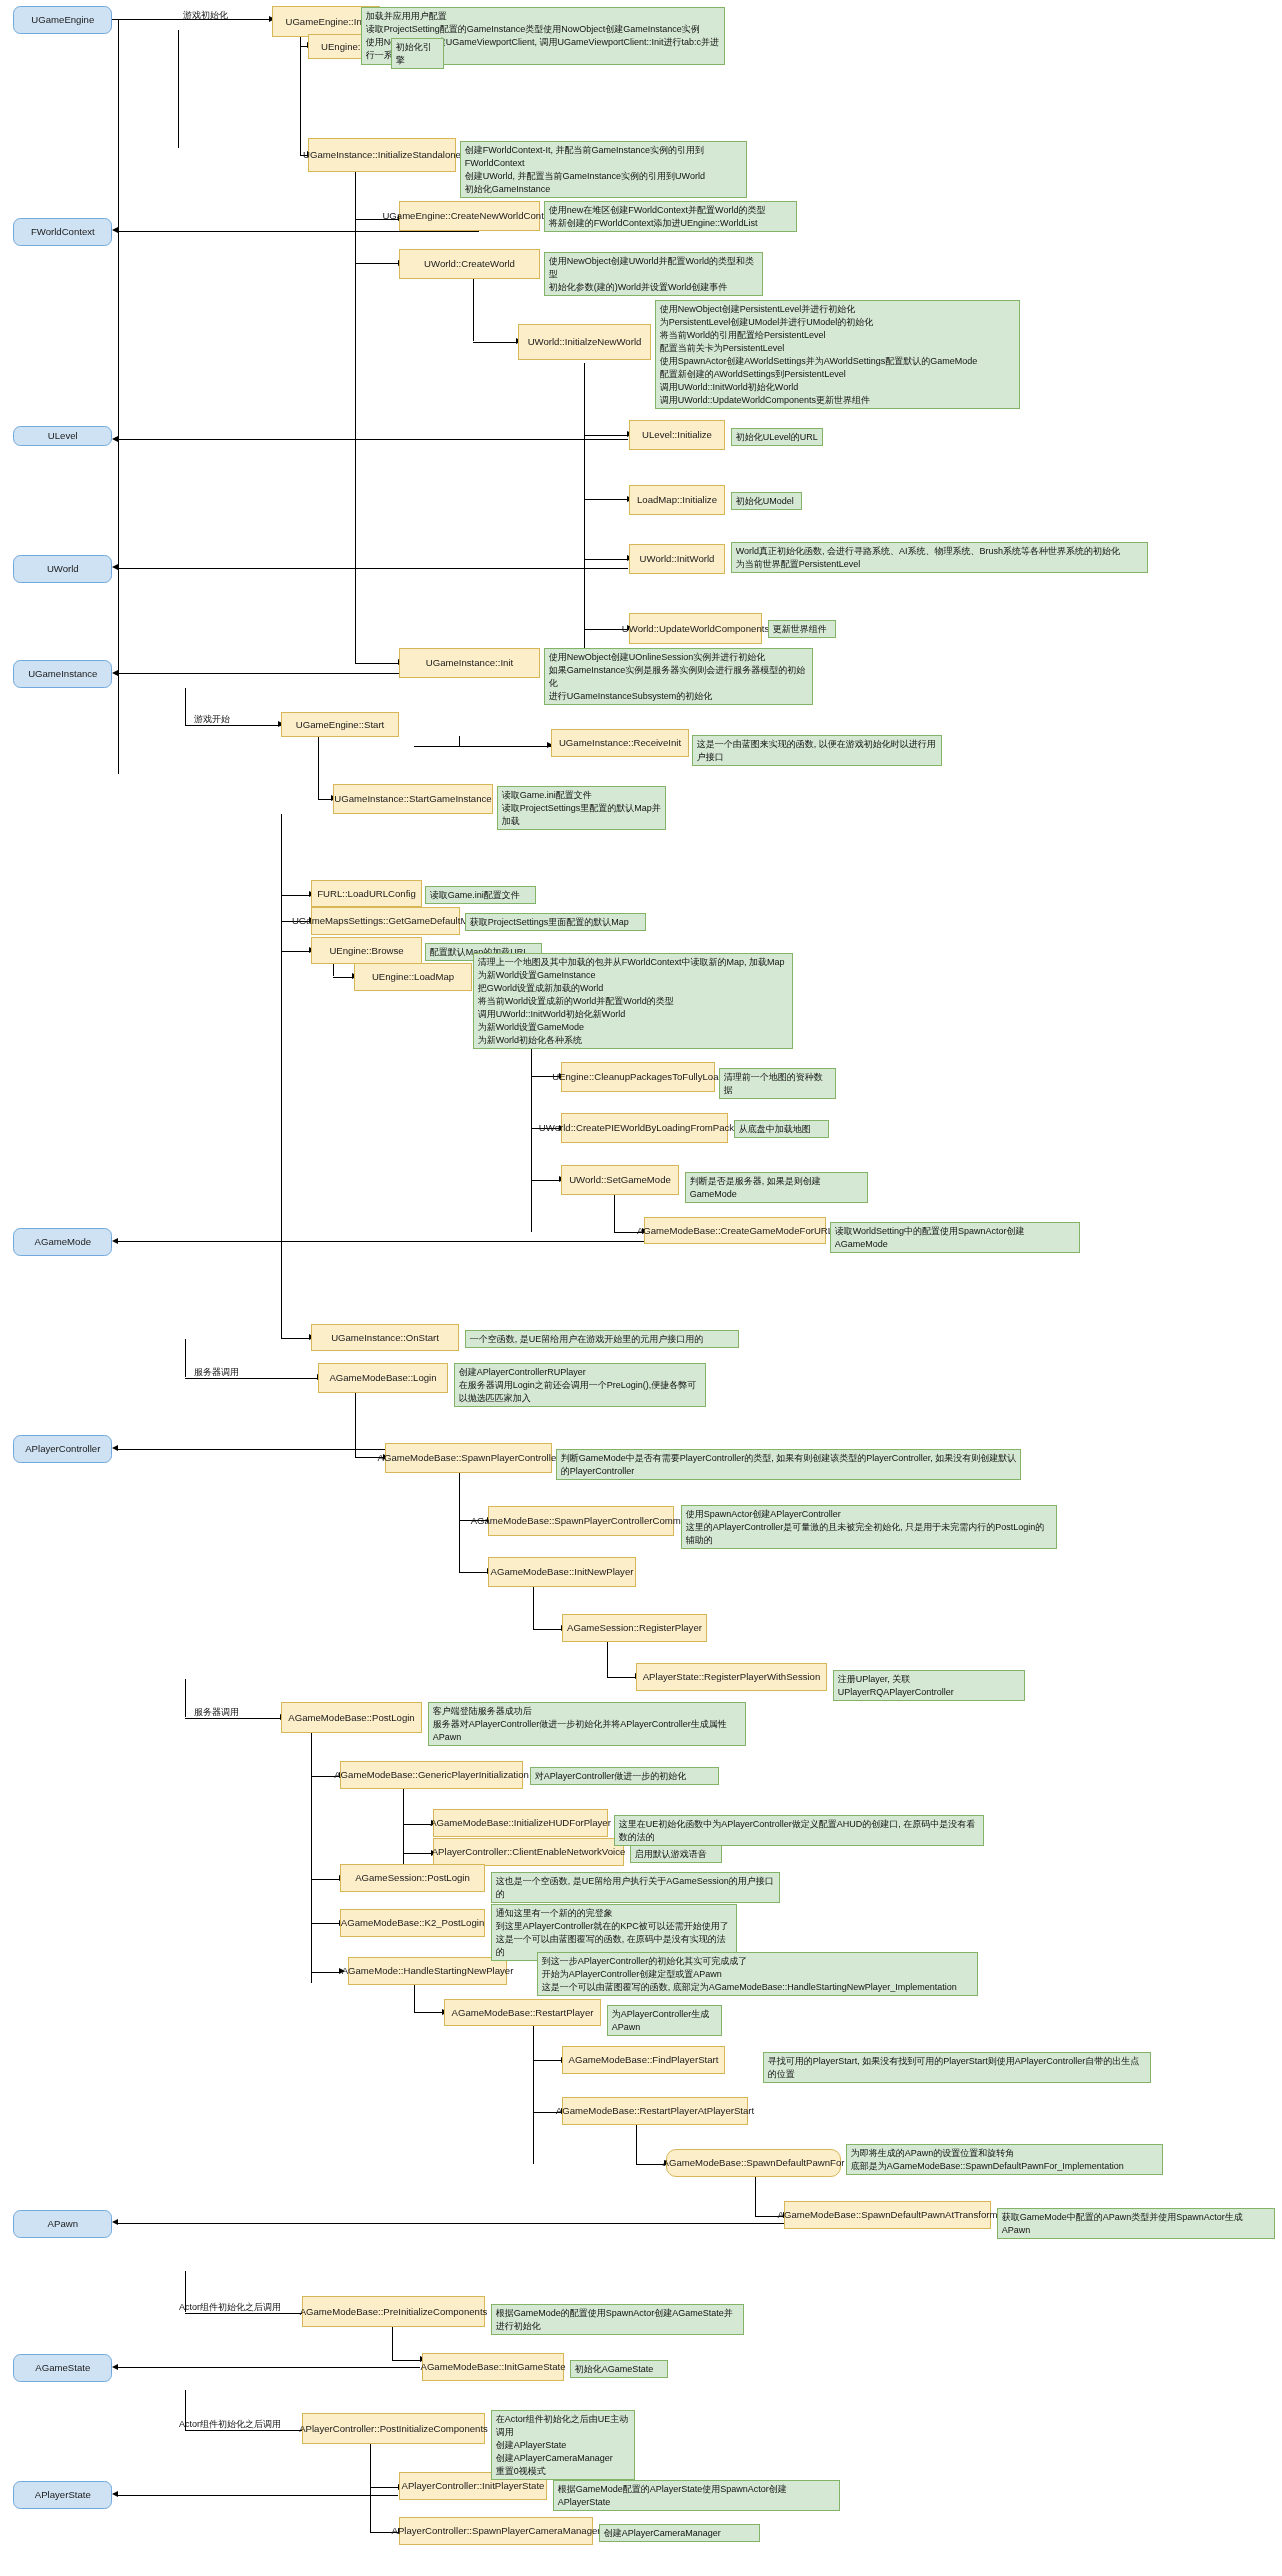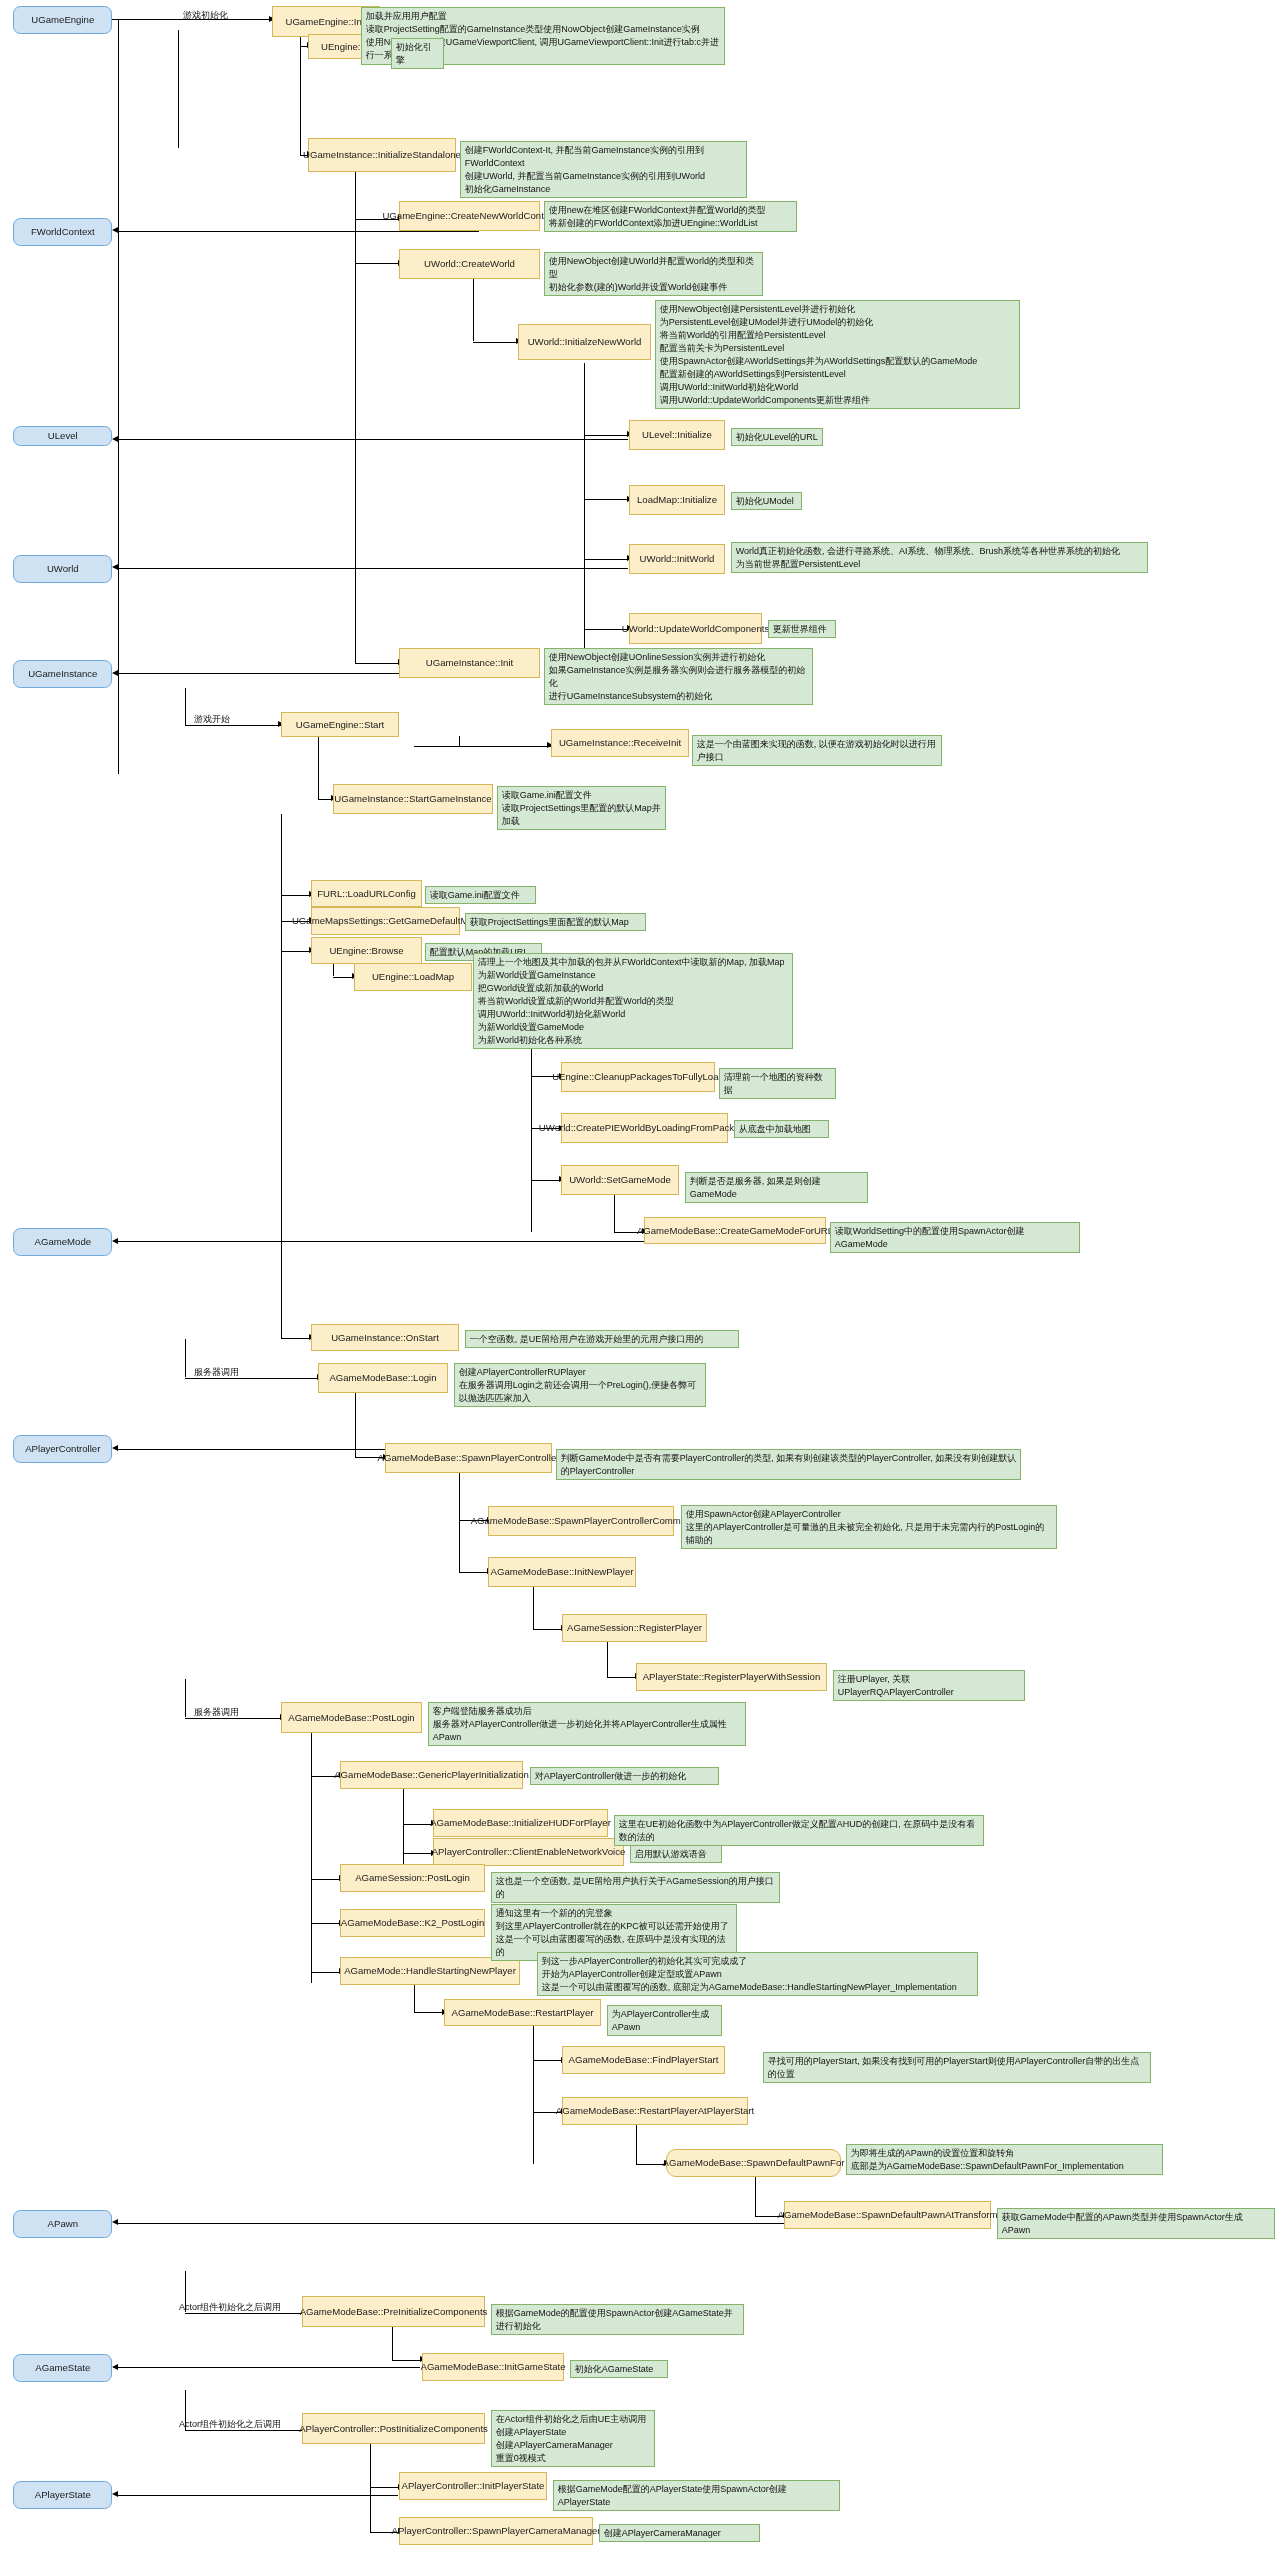--- a/index.html
+++ b/index.html
@@ -245,21 +245,21 @@
   <div class="node tan" style="left:488px; top:1506px;width:186px; height:30px;">AGameModeBase::SpawnPlayerControllerCommon</div>
   <div class="node tan" style="left:488px; top:1557px;width:148px; height:30px;">AGameModeBase::InitNewPlayer</div>
   <div class="node tan" style="left:562px; top:1614px;width:145px; height:28px;">AGameSession::RegisterPlayer</div>
   <div class="node tan" style="left:636px; top:1663px;width:191px; height:28px;">APlayerState::RegisterPlayerWithSession</div>
   <div class="node tan" style="left:281px; top:1702px;width:141px; height:31px;">AGameModeBase::PostLogin</div>
   <div class="node tan" style="left:340px; top:1761px;width:183px; height:28px;">AGameModeBase::GenericPlayerInitialization</div>
   <div class="node tan" style="left:433px; top:1809px;width:175px; height:28px;">AGameModeBase::InitializeHUDForPlayer</div>
   <div class="node tan" style="left:433px; top:1838px;width:191px; height:28px;">APlayerController::ClientEnableNetworkVoice</div>
   <div class="node tan" style="left:340px; top:1864px;width:145px; height:28px;">AGameSession::PostLogin</div>
   <div class="node tan" style="left:340px; top:1909px;width:145px; height:28px;">AGameModeBase::K2_PostLogin</div>
-  <div class="node tan" style="left:340px; top:1957px;width:180px; height:28px;">AGameMode::HandleStartingNewPlayer</div>
+  <div class="node tan" style="left:348px; top:1957px;width:159px; height:28px;">AGameMode::HandleStartingNewPlayer</div>
   <div class="node tan" style="left:444px; top:1999px;width:157px; height:27px;">AGameModeBase::RestartPlayer</div>
   <div class="node tan" style="left:562px; top:2046px;width:163px; height:28px;">AGameModeBase::FindPlayerStart</div>
   <div class="node tan" style="left:562px; top:2097px;width:186px; height:28px;">AGameModeBase::RestartPlayerAtPlayerStart</div>
   <div class="node tan" style="left:666px; top:2149px;width:175px; height:28px;border-radius:10px;">AGameModeBase::SpawnDefaultPawnFor</div>
   <div class="node tan" style="left:784px;top:2201px;width:207px; height:28px;">AGameModeBase::SpawnDefaultPawnAtTransform</div>
   <div class="node tan" style="left:302px; top:2296px;width:183px; height:31px;">AGameModeBase::PreInitializeComponents</div>
   <div class="node tan" style="left:422px; top:2353px;width:142px; height:28px;">AGameModeBase::InitGameState</div>
   <div class="node tan" style="left:302px; top:2413px;width:183px; height:31px;">APlayerController::PostInitializeComponents</div>
   <div class="node tan" style="left:399px; top:2472px;width:148px; height:28px;">APlayerController::InitPlayerState</div>
   <div class="node tan" style="left:399px; top:2517px;width:194px; height:28px;">APlayerController::SpawnPlayerCameraManager</div>
@@ -327,21 +327,21 @@
   <div class="note" style="left:537px;  top:1952px; width:441px;">到这一步APlayerController的初始化其实可完成成了
 开始为APlayerController创建定型或置APawn
 这是一个可以由蓝图覆写的函数, 底部定为AGameModeBase::HandleStartingNewPlayer_Implementation</div>
   <div class="note" style="left:607px;  top:2005px; width:115px;">为APlayerController生成APawn</div>
   <div class="note" style="left:731px;  top:2052px; width:388px;margin-left:32px;">寻找可用的PlayerStart, 如果没有找到可用的PlayerStart则使用APlayerController自带的出生点的位置</div>
   <div class="note" style="left:846px; top:2144px; width:317px;">为即将生成的APawn的设置位置和旋转角
 底部是为AGameModeBase::SpawnDefaultPawnFor_Implementation</div>
   <div class="note" style="left:997px; top:2208px; width:278px;">获取GameMode中配置的APawn类型并使用SpawnActor生成APawn</div>
   <div class="note" style="left:491px;  top:2304px; width:253px;">根据GameMode的配置使用SpawnActor创建AGameState并进行初始化</div>
   <div class="note" style="left:570px;  top:2360px; width:98px;">初始化AGameState</div>
-  <div class="note" style="left:491px;  top:2410px; width:164px;">在Actor组件初始化之后由UE主动调用
+  <div class="note" style="left:491px;  top:2410px; width:144px;">在Actor组件初始化之后由UE主动调用
 创建APlayerState
 创建APlayerCameraManager
 重置0视模式</div>
   <div class="note" style="left:553px;  top:2480px; width:287px;">根据GameMode配置的APlayerState使用SpawnActor创建APlayerState</div>
   <div class="note" style="left:599px;  top:2524px; width:161px;">创建APlayerCameraManager</div>
 
 </div>
 
 
 </body></html>

